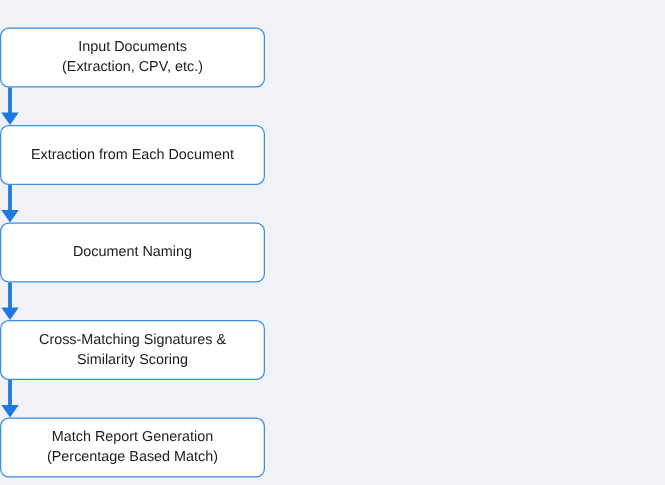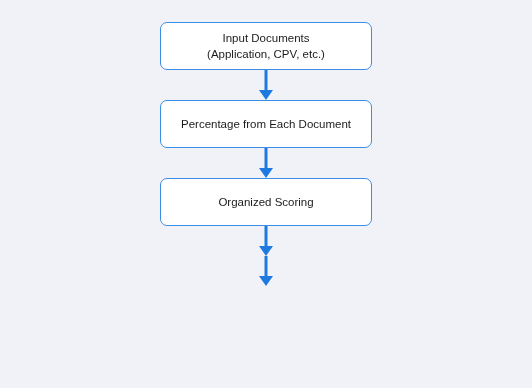--- a/index.html
+++ b/index.html
@@ -14,21 +14,21 @@
     overflow: hidden;
   }
   #flow {
     position: absolute;
     left: 0;
     top: 0;
     width: 532px;
     height: 388px;
     display: flex;
     flex-direction: column;
-    align-items: center;
+    align-items: flex-start;
     justify-content: flex-start;
     padding-top: 22px;
     box-sizing: border-box;
   }
   .node {
     width: 212px;
     min-height: 48px;
     box-sizing: border-box;
     background: #ffffff;
     border: 1.3px solid #3a8ee6;
@@ -73,46 +73,54 @@
     border-top: 10px solid #1f7ae0;
   }
 </style>
 </head>
 <body>
 
 <div id="flow">
 
   <div class="node">
     <div class="line">Input Documents</div>
-    <div class="line">(Application, CPV, etc.)</div>
+    <div class="line">(Extraction, CPV, etc.)</div>
   </div>
 
   <div class="arrow">
     <div class="shaft"></div>
     <div class="head"></div>
   </div>
 
   <div class="node">
-    <div class="line">Percentage from Each Document</div>
+    <div class="line">Extraction from Each Document</div>
   </div>
 
   <div class="arrow">
     <div class="shaft"></div>
     <div class="head"></div>
   </div>
 
   <div class="node">
-    <div class="line">Organized Scoring</div>
+    <div class="line">Document Naming</div>
   </div>
 
   <div class="arrow">
     <div class="shaft"></div>
     <div class="head"></div>
   </div>
 
+  <div class="node">
+    <div class="line">Cross-Matching Signatures &amp;</div>
+    <div class="line">Similarity Scoring</div>
+  </div>
 
   <div class="arrow">
     <div class="shaft"></div>
     <div class="head"></div>
   </div>
 
+  <div class="node">
+    <div class="line">Match Report Generation</div>
+    <div class="line">(Percentage Based Match)</div>
+  </div>
 
 </div>
 
 </body></html>

